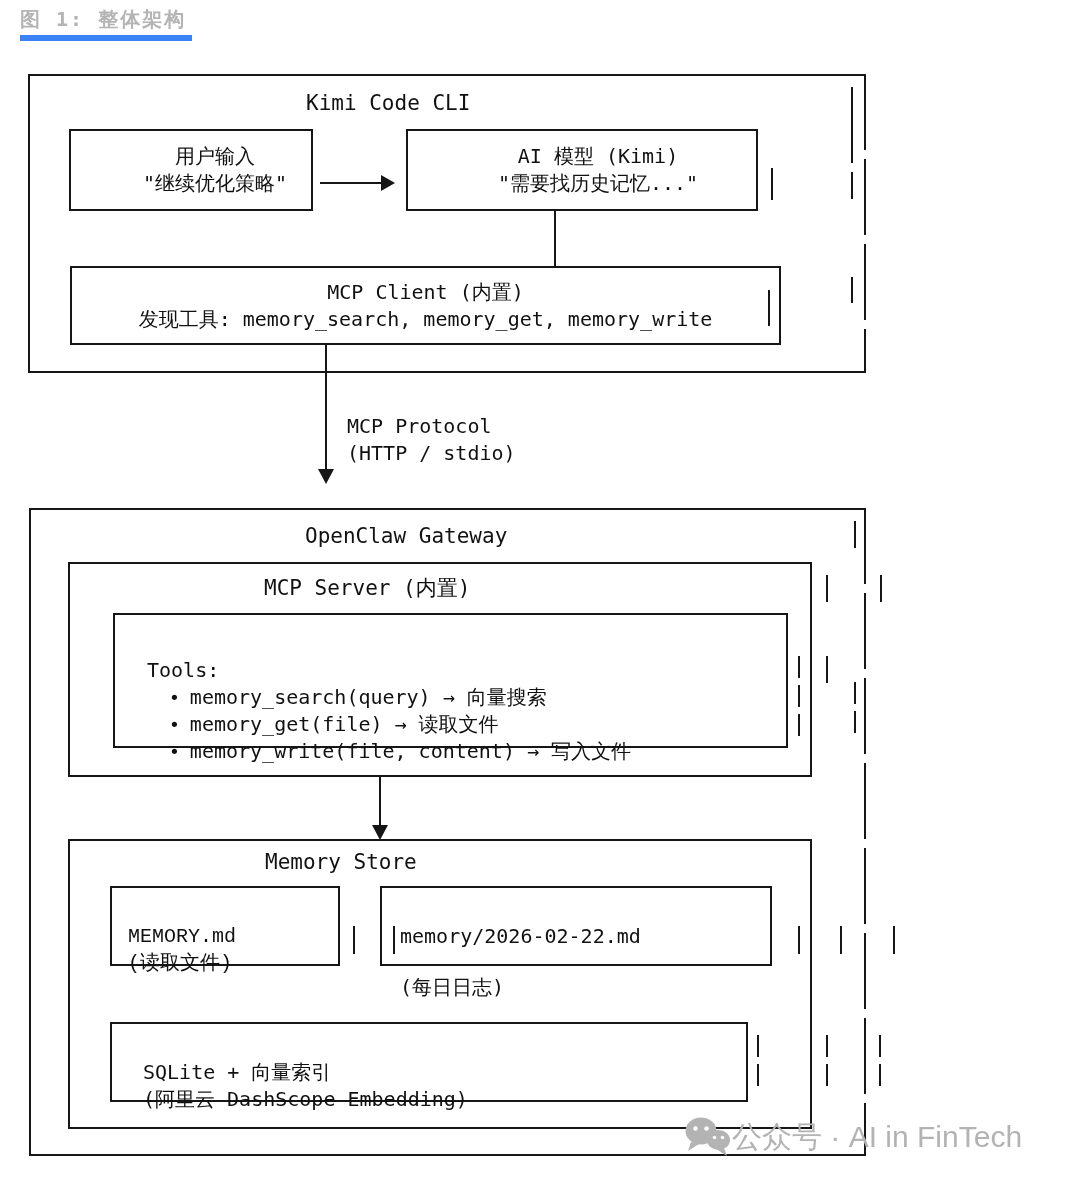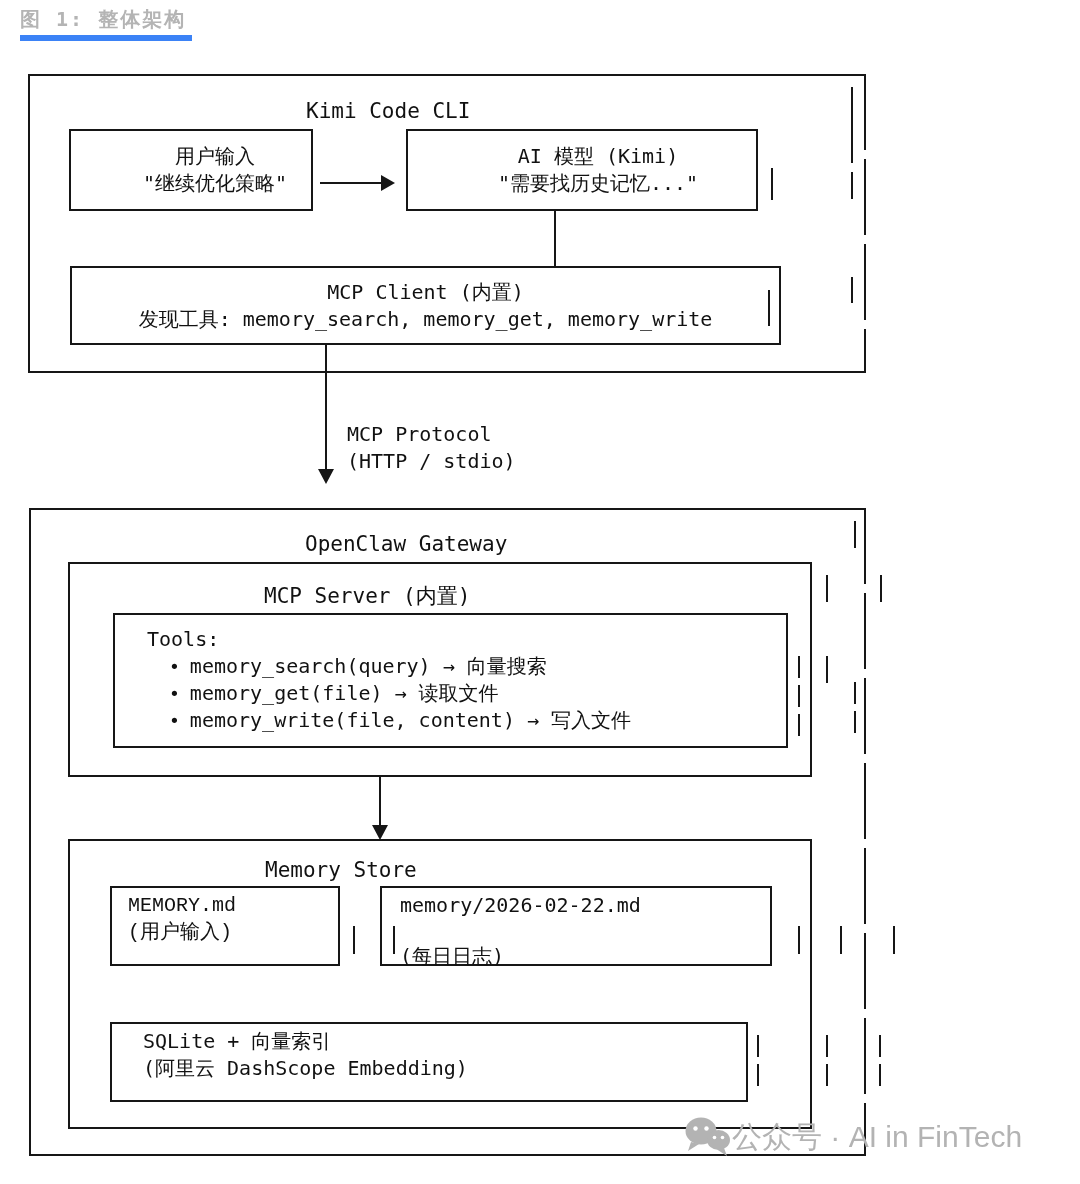--- a/index.html
+++ b/index.html
@@ -35,31 +35,31 @@
     border-left:14px solid #161616;
   }
   .tri-down{
     position:absolute;width:0;height:0;
     border-left:8px solid transparent;
     border-right:8px solid transparent;
     border-top:15px solid #161616;
   }
   .label{
     position:absolute;
-    font-size:21px;line-height:27px;white-space:nowrap;margin-top:8px;
+    font-size:21px;line-height:27px;white-space:nowrap;
   }
   .btext{
     position:absolute;display:flex;flex-direction:column;
     align-items:center;justify-content:center;text-align:center;
     font-size:20px;line-height:27px;white-space:nowrap;
   }
   .ltext{
     position:absolute;display:flex;flex-direction:column;
     align-items:flex-start;justify-content:flex-start;text-align:left;
-    font-size:20px;line-height:27px;white-space:nowrap;
+    font-size:20px;line-height:27px;white-space:nowrap;margin-top:31px;
   }
   .tools-item{display:flex;align-items:baseline;}
   .tools-item .bullet{margin:0 10px 0 22px;font-size:18px;}
   #figure-title{
     position:absolute;left:20px;top:6px;
     font-size:20px;font-weight:bold;letter-spacing:2px;
     color:#b4b4b4;border-bottom:6px solid #3b82f6;
     padding:0 6px 2px 0;white-space:nowrap;
   }
   #watermark{
@@ -147,21 +147,21 @@
 
   <div class="vline" style="left:379px;top:777px;height:48px;"></div>
   <div class="tri-down" style="left:372px;top:825px;"></div>
 
   <div class="box" style="left:68px;top:839px;width:744px;height:290px;"></div>
   <div class="label" style="left:265px;top:849px;">Memory Store</div>
 
   <div class="box" style="left:110px;top:886px;width:230px;height:80px;"></div>
   <div class="ltext" style="left:128px;top:892px;font-family:Liberation Mono, monospace;">
     <div>MEMORY.md</div>
-    <div>(用户输入)</div>
+    <div>(读取文件)</div>
   </div>
 
   <div class="box" style="left:380px;top:886px;width:392px;height:80px;"></div>
   <div class="ltext" style="left:400px;top:892px;gap:24px;">
     <div>memory/2026-02-22.md</div>
     <div>(每日日志)</div>
   </div>
 
   <div class="vline" style="left:353px;top:926px;height:28px;"></div>
   <div class="vline" style="left:393px;top:926px;height:28px;"></div>

